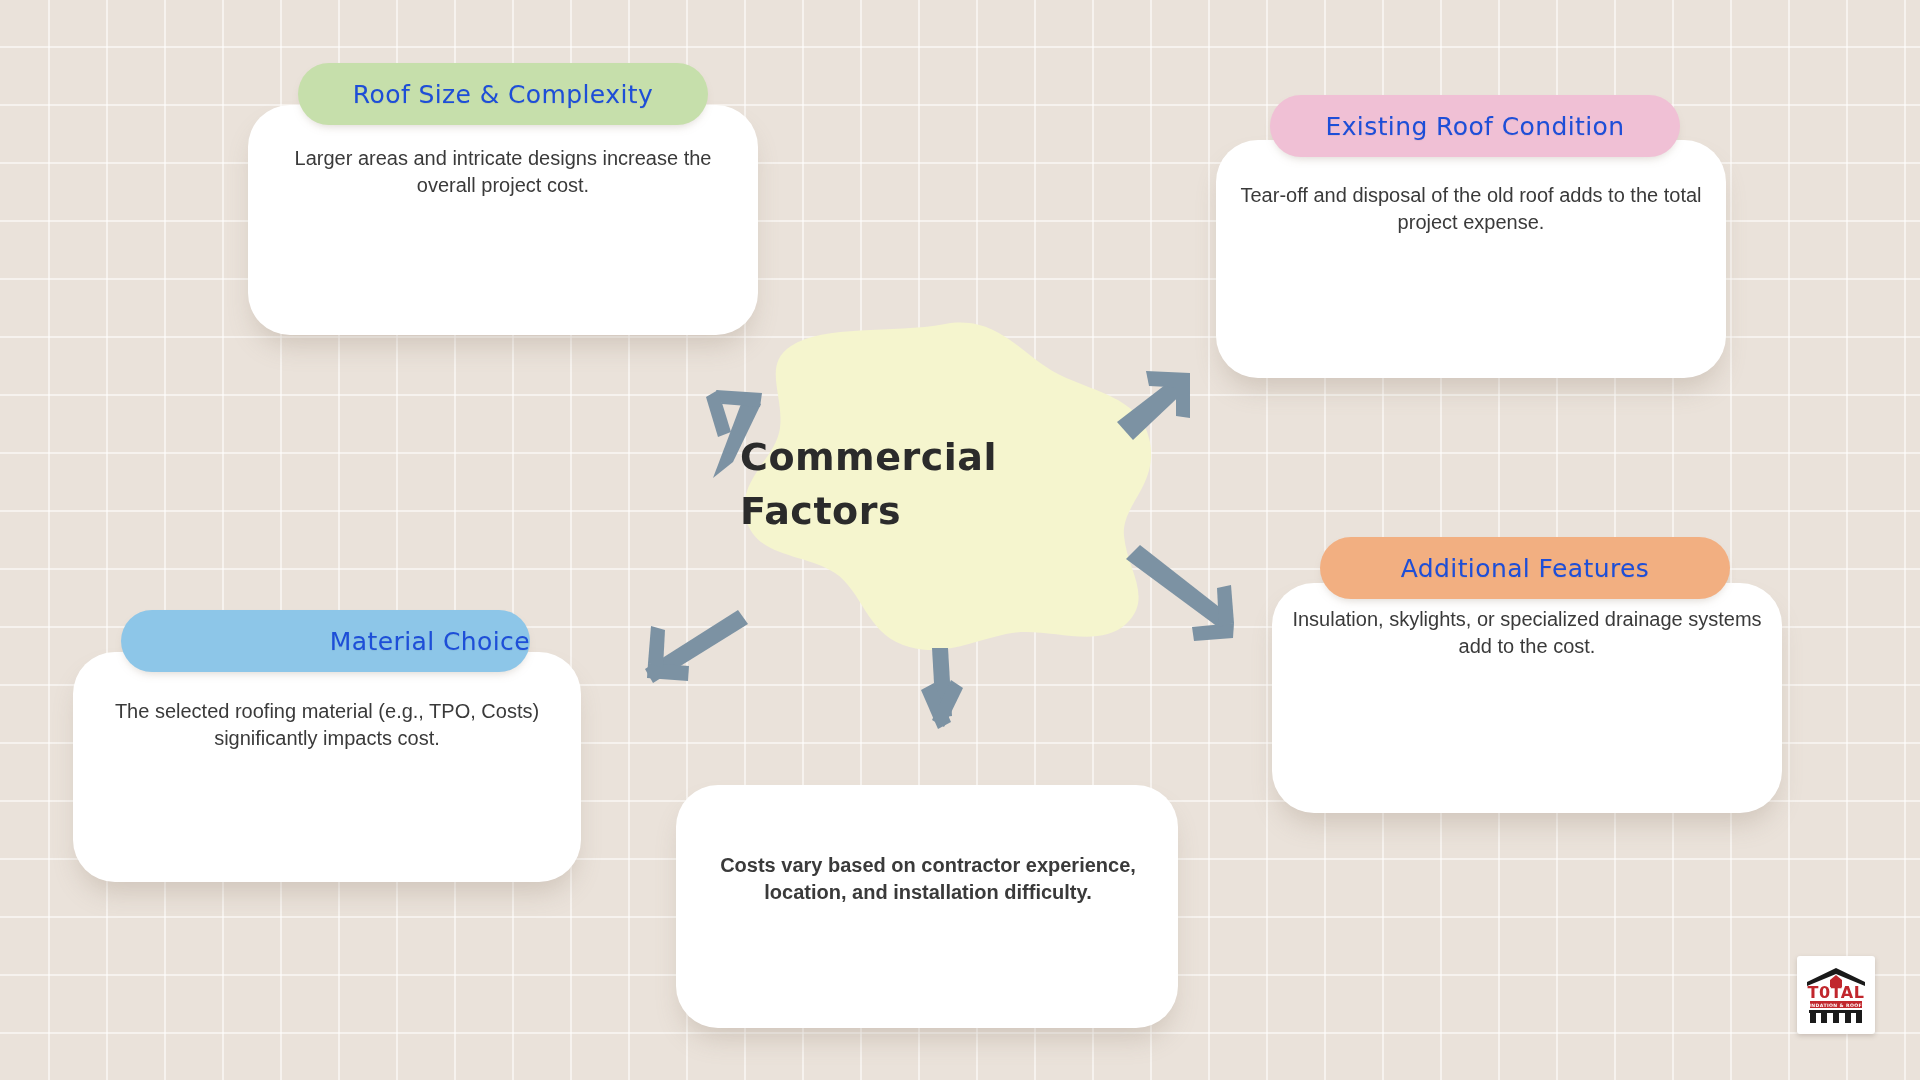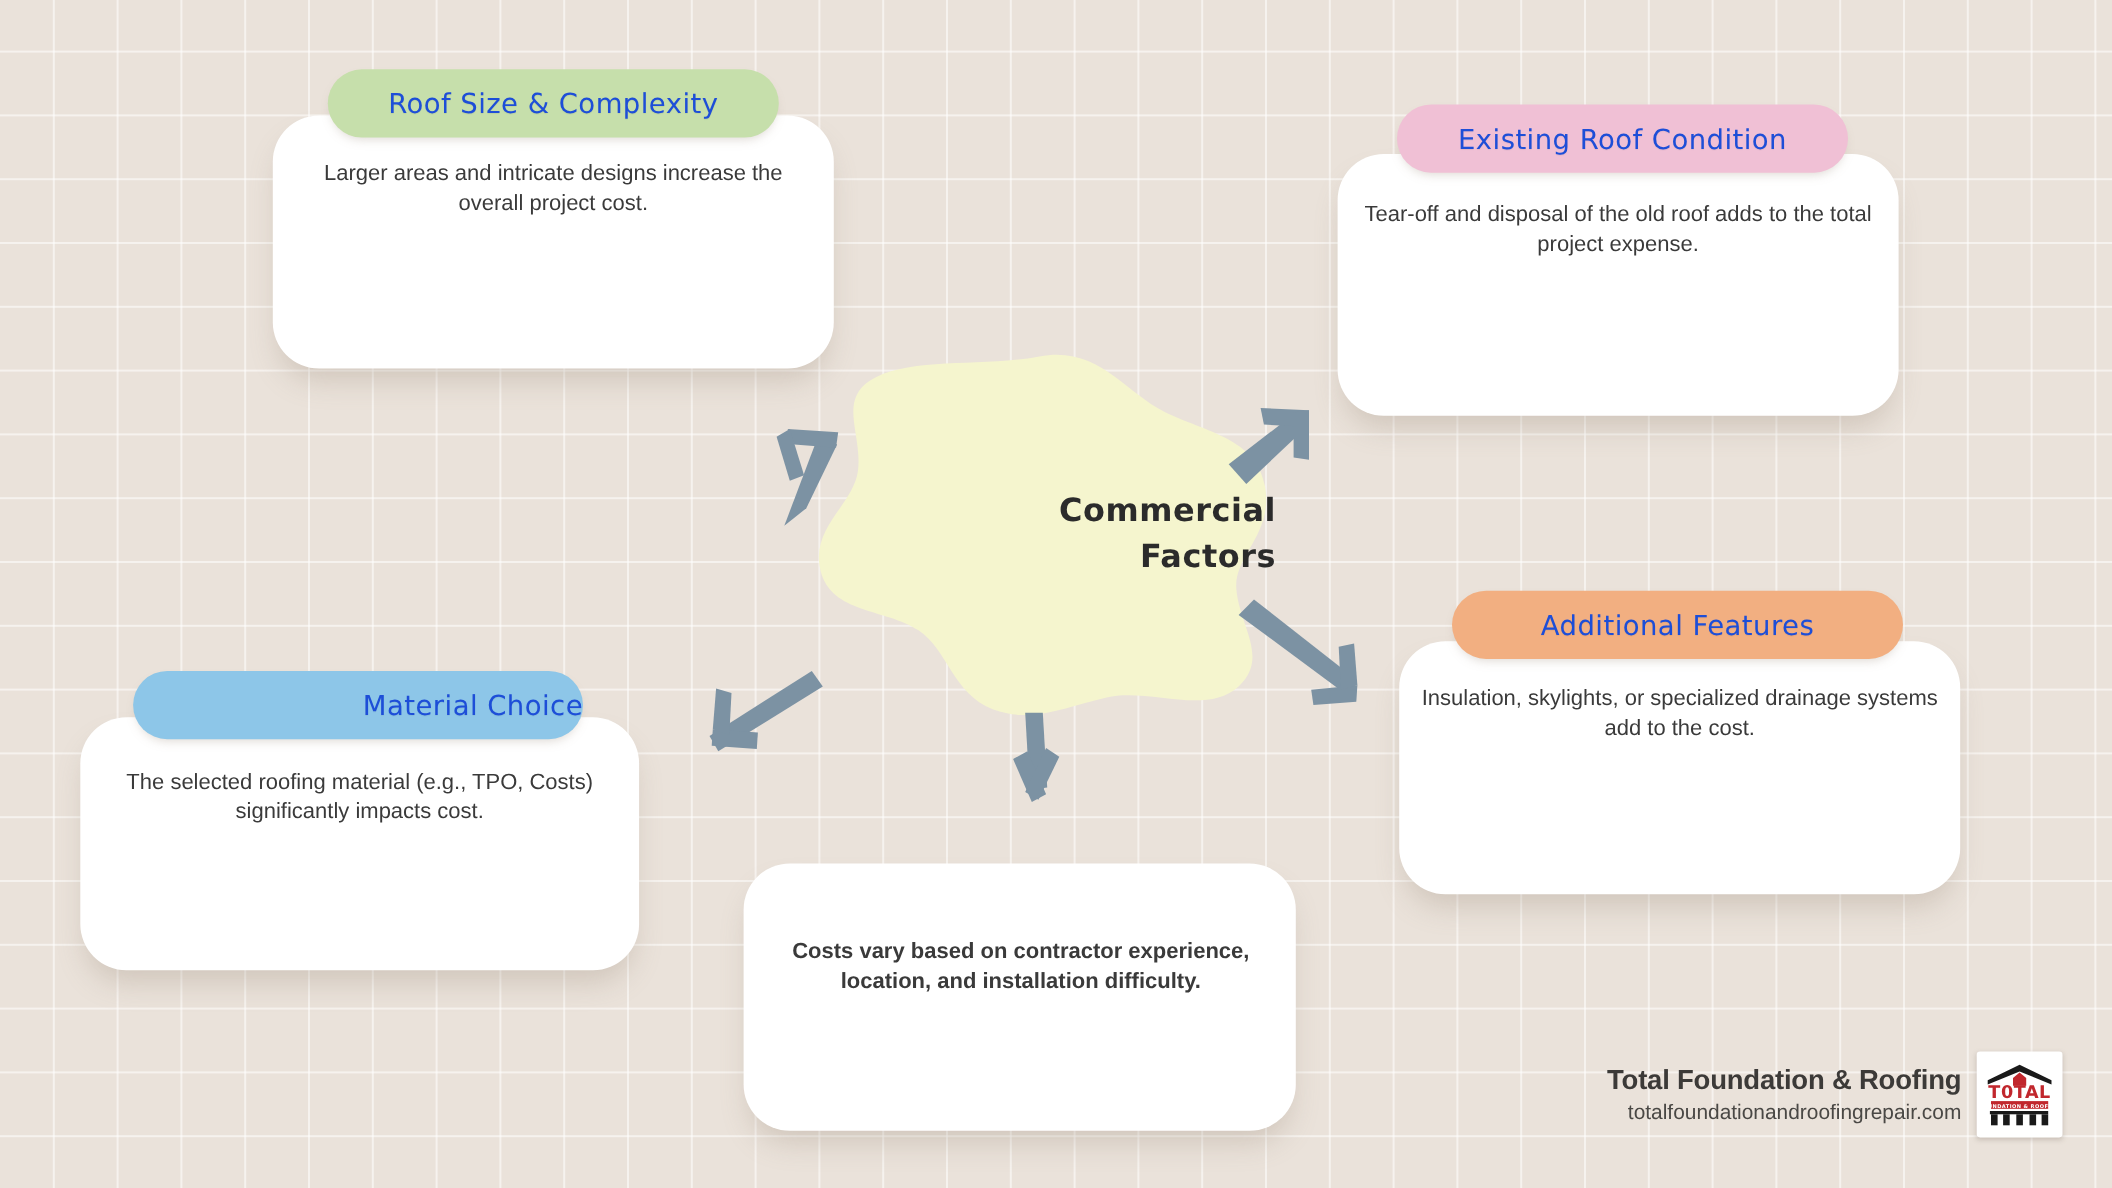--- a/index.html
+++ b/index.html
@@ -45,24 +45,24 @@
     font-size:20px;
     line-height:1.33;
     font-family:"Liberation Sans", sans-serif;
     z-index:6;
   }
   
   #blobWrap{position:absolute;left:740px;top:320px;width:420px;height:330px;z-index:2;}
   #blobWrap svg{position:absolute;inset:0;}
   #blobText{
     position:absolute;inset:0;
-    display:flex;flex-direction:column;align-items:flex-end;justify-content:center;
+    display:flex;flex-direction:column;align-items:flex-start;justify-content:center;
     font-family:"DejaVu Sans", sans-serif;
     font-weight:bold;
-    font-size:29px;
+    font-size:38px;
     color:#2B2B2B;
     line-height:1.42;
     text-align:center;
     letter-spacing:0.5px;
   }
   #arrows{position:absolute;inset:0;width:1920px;height:1080px;z-index:4;pointer-events:none;}
   
   #brand{
     position:absolute;right:45px;bottom:46px;
     display:flex;align-items:center;gap:14px;z-index:8;
@@ -153,36 +153,32 @@
   <div class="card" style="left:1216px;top:140px;width:510px;height:238px;"></div>
   <div class="pill" style="left:1270px;top:95px;width:410px;height:62px;background:#F0C0D5;">
     <span>Existing Roof Condition</span>
   </div>
   <div class="desc" style="left:1236px;top:182px;width:470px;">Tear-off and disposal of the old roof adds to the total project expense.</div>
 
   <div class="card" style="left:1272px;top:583px;width:510px;height:230px;"></div>
   <div class="pill" style="left:1320px;top:537px;width:410px;height:62px;background:#F2AF81;">
     <span>Additional Features</span>
   </div>
-  <div class="desc" style="left:1292px;top:622px;width:470px;">Insulation, skylights, or specialized drainage systems add to the cost.</div>
+  <div class="desc" style="left:1292px;top:606px;width:470px;">Insulation, skylights, or specialized drainage systems add to the cost.</div>
 
   <div class="card" style="left:73px;top:652px;width:508px;height:230px;"></div>
   <div class="pill" style="left:121px;top:610px;width:409px;height:62px;background:#8DC6E8;justify-content:flex-end;">
     <span>Material Choice</span>
   </div>
   <div class="desc" style="left:92px;top:698px;width:470px;">The selected roofing material (e.g., TPO, Costs) significantly impacts cost.</div>
 
   <div class="card" style="left:676px;top:785px;width:502px;height:243px;"></div>
   <div class="desc" style="left:695px;top:852px;width:466px;font-weight:bold;">Costs vary based on contractor experience, location, and installation difficulty.</div>
 
   <div id="brand">
-    <div id="brandTxt">
-      <div id="brandName">Total Foundation &amp; Roofing</div>
-      <div id="brandUrl">totalfoundationandroofingrepair.com</div>
-    </div>
     <div id="logoBox">
       <svg width="66" height="60" viewBox="0 0 66 60">
 
         <path d="M4 17 L33 3 L62 17 L62 21 L33 9 L4 21 Z" fill="#1A1A1A"></path>
 
         <path d="M27 15 L33 10 L39 15 L39 22 L27 22 Z" fill="#C1272D"></path>
 
         <text x="33" y="33" font-family="DejaVu Sans, sans-serif" font-size="16" font-weight="bold" fill="#C1272D" text-anchor="middle" letter-spacing="0.5">T0TAL</text>
 
         <rect x="7" y="36" width="52" height="7" fill="#C1272D"></rect>

